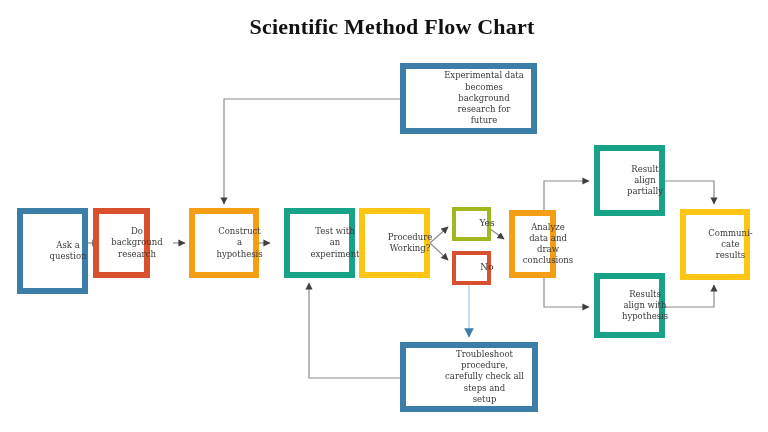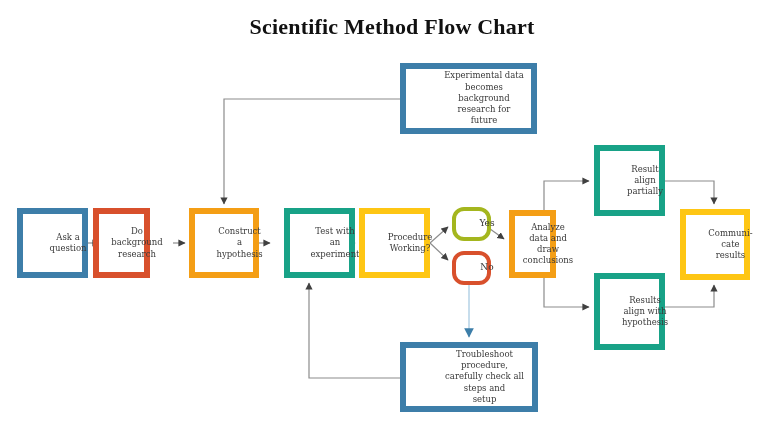--- a/index.html
+++ b/index.html
@@ -15,21 +15,21 @@
   .node{
     position:absolute;box-sizing:border-box;background:#ffffff;
     border:6px solid #000;display:flex;align-items:center;justify-content:center;
     text-align:center;
     padding-left:31px;
   }
   .node-label{
     white-space:pre-line;font-size:8.5px;line-height:1.32;color:#3a3a3a;
     padding:1px 2px;
   }
-  .node.small{border-width:4px;border-radius:12px;}
+  .node.small{border-width:4px;}
   .node.small .node-label{font-size:9px;}
   .b-blue{border-color:#3d7ea9;}
   .b-red{border-color:#d8502c;}
   .b-orange{border-color:#f49e15;}
   .b-teal{border-color:#18a287;}
   .b-yellow{border-color:#fec614;}
   .b-olive{border-color:#a4b61e;}
   svg.connectors{position:absolute;top:0;left:0;}
 </style>
 </head>
@@ -57,21 +57,21 @@
     <path d="M400,378 L309,378 L309,283" marker-end="url(#mDark)"></path>
     <path d="M400,99 L224,99 L224,204" marker-end="url(#mDark)"></path>
     <path d="M544,210 L544,181 L589,181" marker-end="url(#mDark)"></path>
     <path d="M544,278 L544,307 L589,307" marker-end="url(#mDark)"></path>
     <path d="M665,181 L714,181 L714,204" marker-end="url(#mDark)"></path>
     <path d="M665,307 L714,307 L714,285" marker-end="url(#mDark)"></path>
     <path d="M469,285 L469,337" stroke="#b9d5e8" stroke-width="1.6" marker-end="url(#mBlue)"></path>
   </g>
 </svg>
 
-<div class="node b-blue" style="left:17px;top:208px;width:71px;height:70px">
+<div class="node b-blue" style="left:17px;top:208px;width:71px;height:86px">
   <span class="node-label">Ask a
 question</span>
 </div>
 
 <div class="node b-red" style="left:93px;top:208px;width:57px;height:70px">
   <span class="node-label">Do
 background
 research</span>
 </div>
 
@@ -103,21 +103,21 @@
 data and
 draw
 conclusions</span>
 </div>
 
 <div class="node b-teal" style="left:594px;top:145px;width:71px;height:71px">
   <span class="node-label">Result align
 partially</span>
 </div>
 
-<div class="node b-teal" style="left:594px;top:273px;width:71px;height:77px">
+<div class="node b-teal" style="left:594px;top:273px;width:71px;height:65px">
   <span class="node-label">Results
 align with
 hypothesis</span>
 </div>
 
 <div class="node b-yellow" style="left:680px;top:209px;width:70px;height:71px">
   <span class="node-label">Communi-
 cate results</span>
 </div>
 

